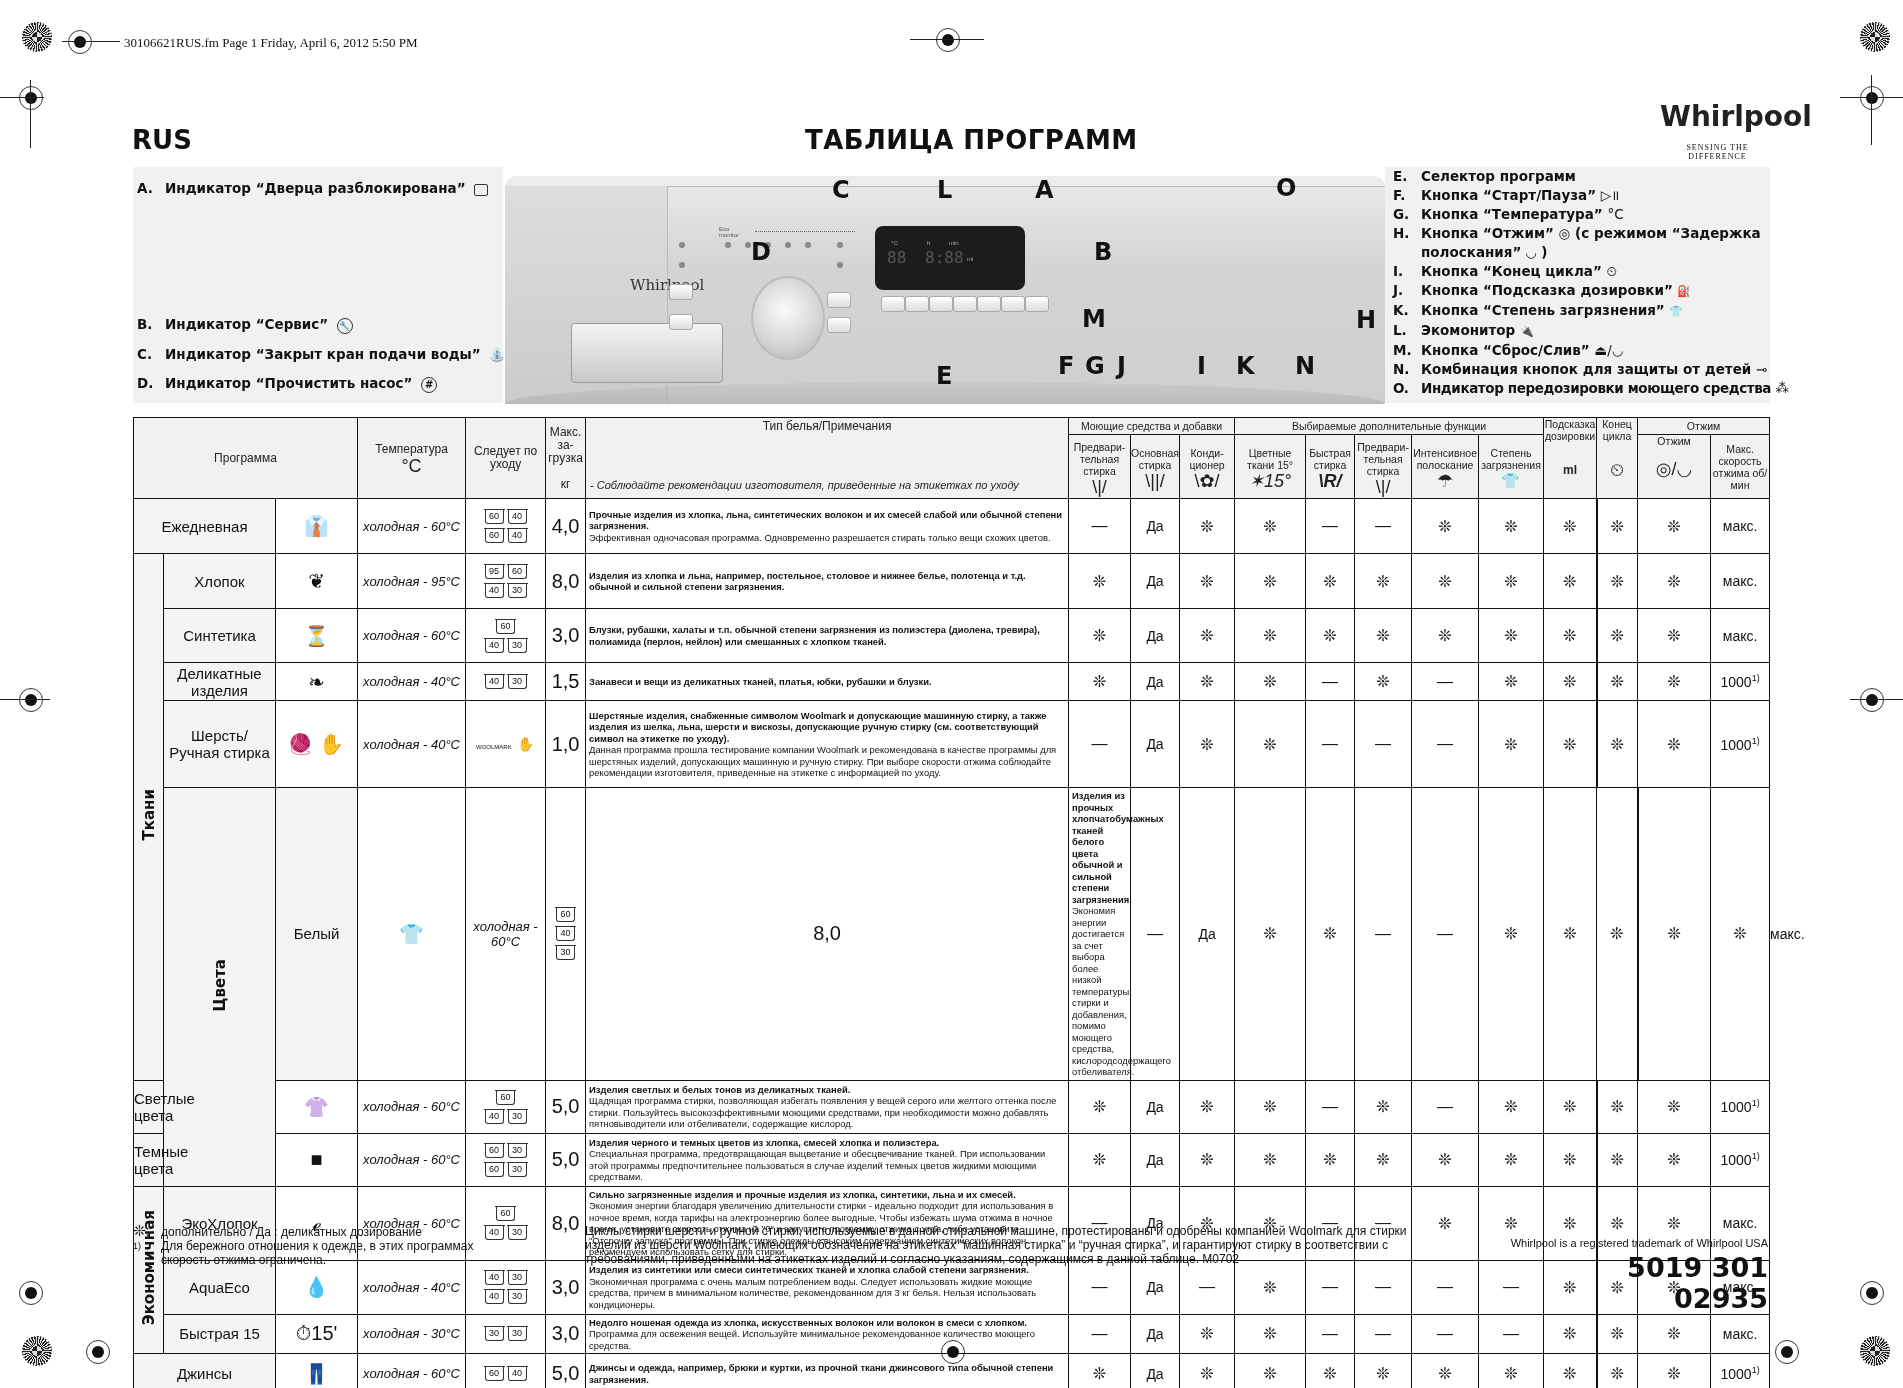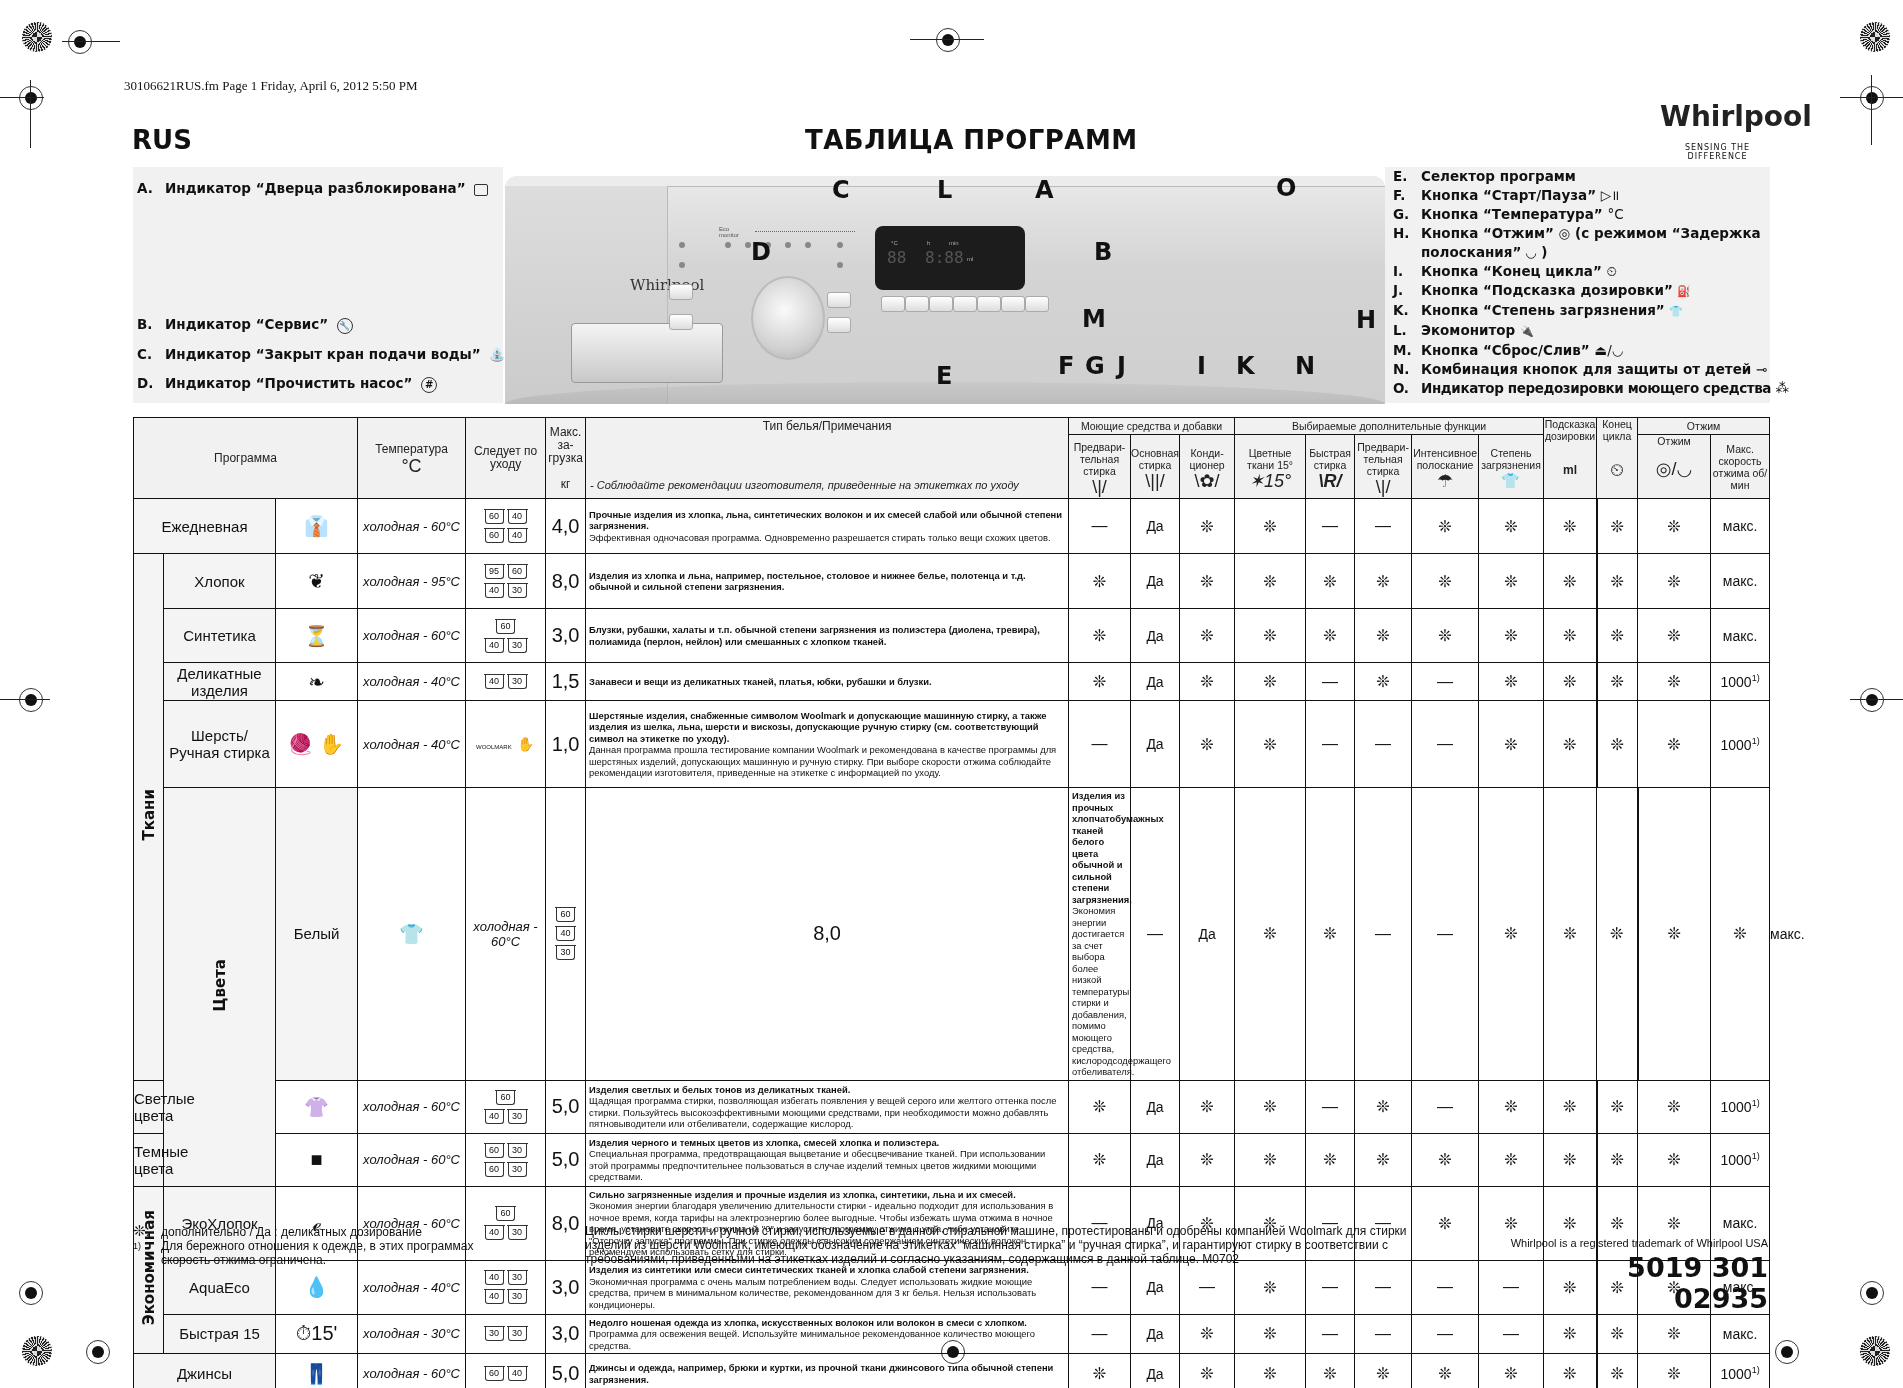--- a/index.html
+++ b/index.html
@@ -3,21 +3,21 @@
 <meta charset="utf-8">
 <style>
   html,body{margin:0;padding:0;background:#fff;}
   body{width:1903px;height:1388px;position:relative;overflow:hidden;font-family:"Liberation Sans","DejaVu Sans",sans-serif;color:#111;}
   .abs{position:absolute;}
   .reg{position:absolute;width:22px;height:22px;border:1px solid #333;border-radius:50%;}
   .reg::before{content:"";position:absolute;left:5px;top:5px;width:12px;height:12px;background:#111;border-radius:50%;}
   .hline{position:absolute;height:1px;background:#222;}
   .vline{position:absolute;width:1px;background:#222;}
   .starburst{position:absolute;width:30px;height:30px;border-radius:50%;background:repeating-conic-gradient(#222 0 6deg,#ddd 6deg 12deg);}
-  .header-meta{font-family:"Liberation Serif",serif;font-size:13px;margin-top:43px;}
+  .header-meta{font-family:"Liberation Serif",serif;font-size:13px;}
   .rus{font-size:26px;font-weight:bold;font-family:"DejaVu Sans",sans-serif;}
   .title{font-size:26px;font-weight:bold;font-family:"DejaVu Sans",sans-serif;letter-spacing:0.5px;}
   .logo{font-family:"DejaVu Sans",sans-serif;font-size:28px;font-weight:bold;color:#222;}
   .tagline{font-size:8px;letter-spacing:1px;font-family:"DejaVu Sans",sans-serif;}
   .panel-left{background:#f1f1f1;}
   .panel-right{background:#f1f1f1;}
   .legend-item{font-size:13.5px;font-weight:bold;font-family:"DejaVu Sans",sans-serif;white-space:nowrap;line-height:19px;}
   .legend-item .ltr{display:inline-block;width:28px;}
   .note{font-size:13.5px;font-weight:bold;font-family:"DejaVu Sans",sans-serif;line-height:16px;}
   .machine{background:linear-gradient(#eaeaea,#d4d4d4 40%,#cfcfcf);border-radius:12px 12px 0 0;overflow:hidden;}
@@ -74,21 +74,21 @@
 <div class="reg" style="left:1860px;top:1281px;"></div>
 <div class="reg" style="left:86px;top:1340px;"></div>
 <div class="reg" style="left:941px;top:1340px;"></div>
 <div class="reg" style="left:1775px;top:1340px;"></div>
 
 <div class="abs header-meta" style="left:124px;top:35px;">30106621RUS.fm  Page 1  Friday, April 6, 2012  5:50 PM</div>
 <div class="abs rus" style="left:132px;top:125px;">RUS</div>
 <div class="abs title" style="left:805px;top:125px;">ТАБЛИЦА ПРОГРАММ</div>
 <div class="abs" style="left:1660px;top:100px;width:115px;text-align:center;">
   <div class="logo">Whirlpool</div>
-  <div class="tagline" style="margin-top:10px;">SENSING THE DIFFERENCE</div>
+  <div class="tagline" style="margin-top:10px;font-family:Liberation Serif, serif;">SENSING THE DIFFERENCE</div>
 </div>
 
 <div class="abs panel-left" style="left:133px;top:167px;width:370px;height:236px;">
   <div class="legend-item abs" style="left:4px;top:12px;">
     <span class="ltr">A.</span><span>Индикатор “Дверца разблокирована”</span>
     <span style="display:inline-block;width:12px;height:10px;border:1px solid #333;border-radius:2px;margin-left:4px;position:relative;top:3px;"></span>
   </div>
   <div class="legend-item abs" style="left:4px;top:148px;">
     <span class="ltr">B.</span><span>Индикатор “Сервис”</span>
     <span style="display:inline-block;width:14px;height:14px;border:1px solid #333;border-radius:50%;font-size:9px;text-align:center;line-height:14px;margin-left:4px;">🔧</span>

